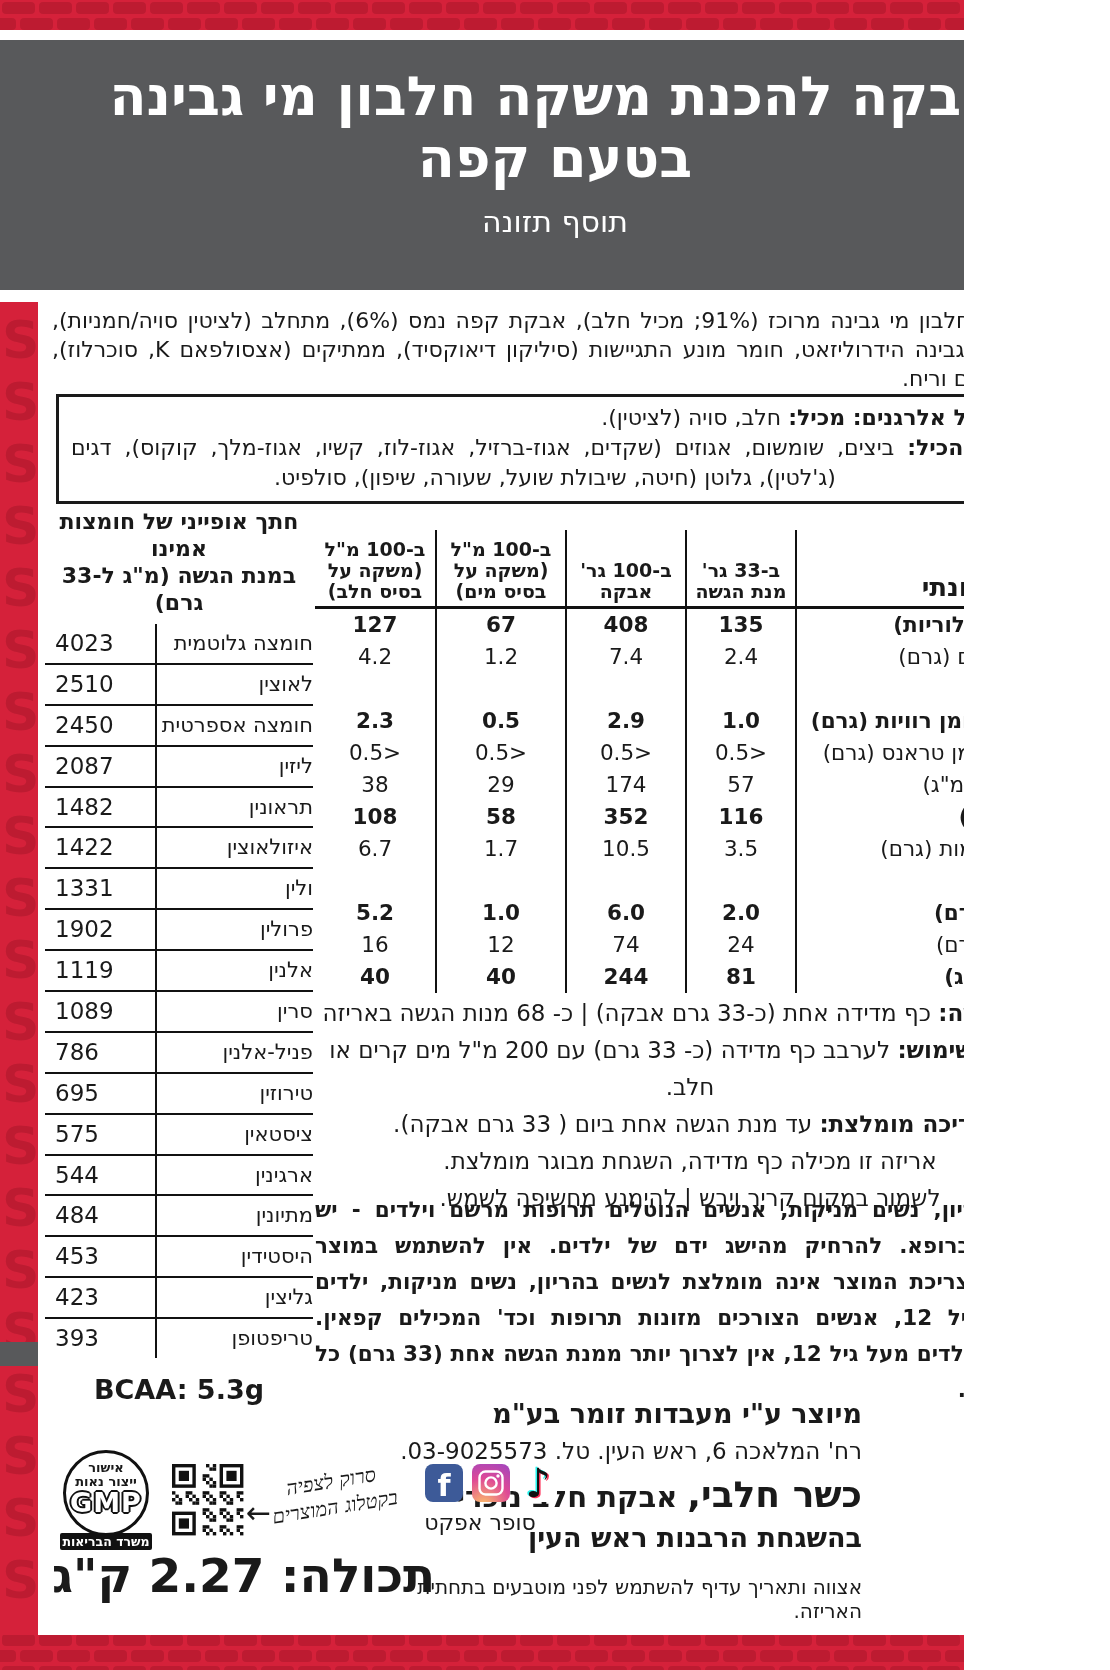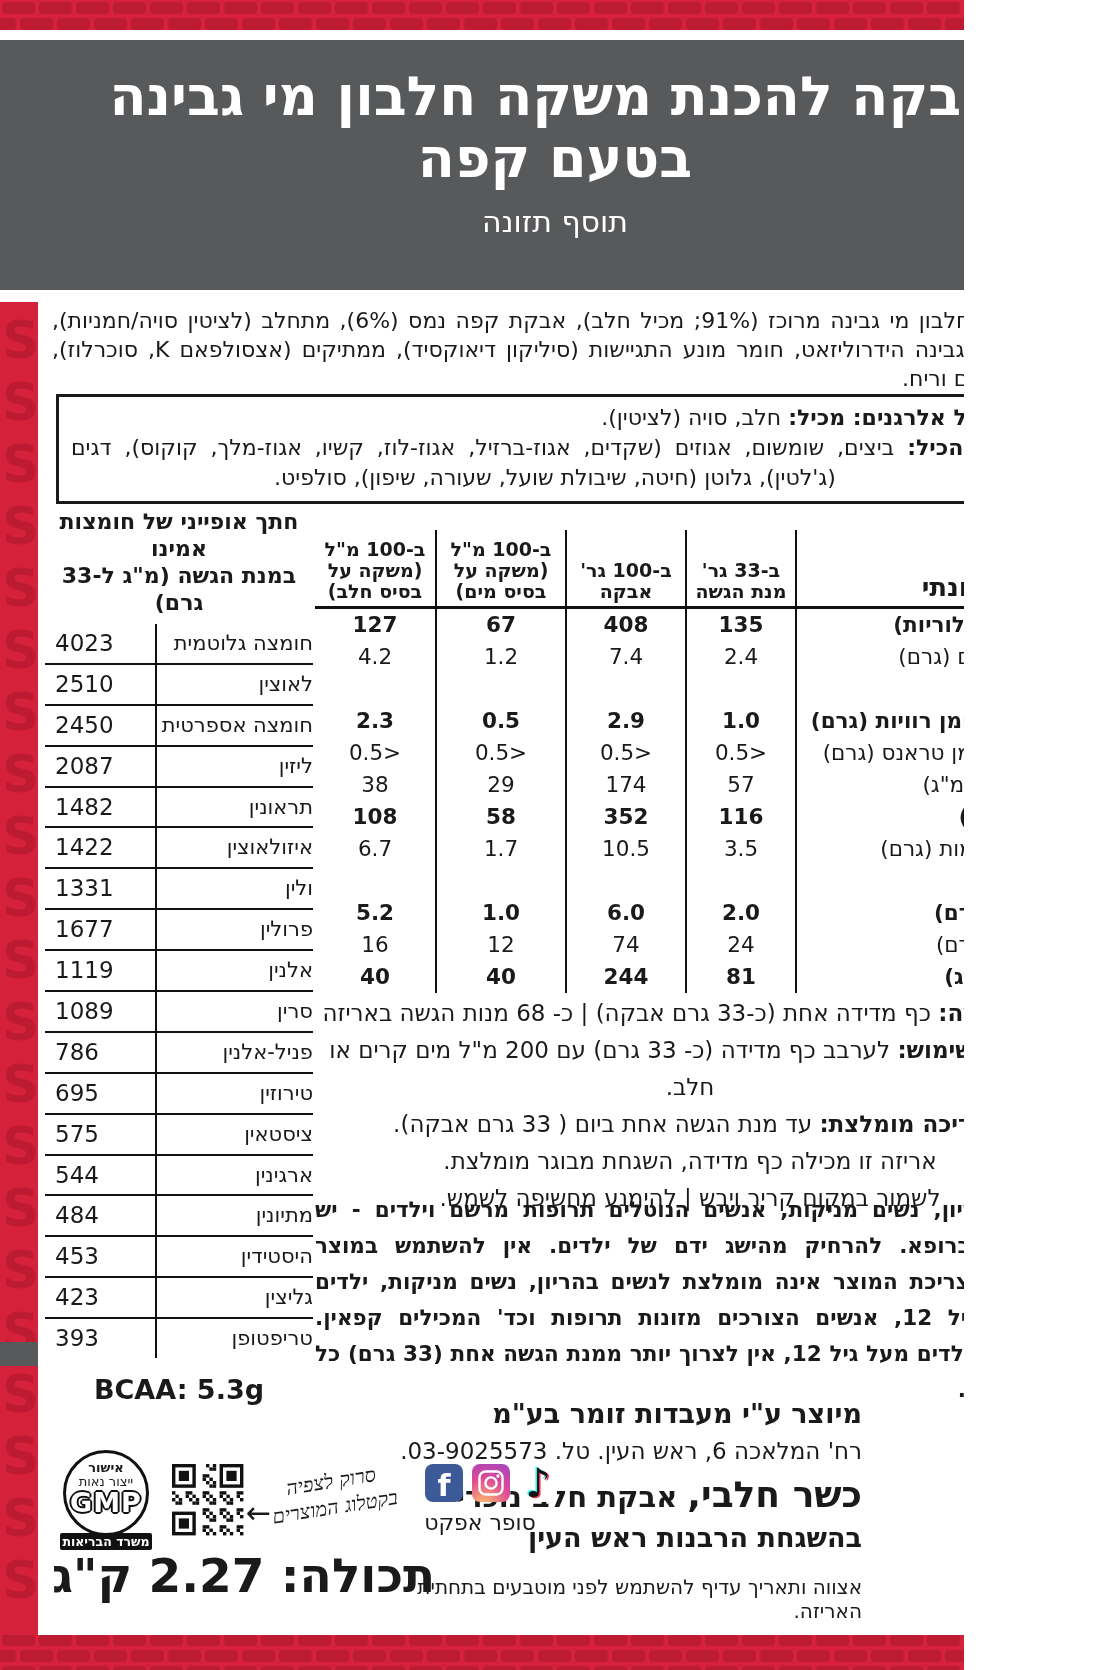--- a/index.html
+++ b/index.html
@@ -66,21 +66,21 @@
   .kbig{font-size:36px;} .krest{font-size:29px;}
   .k2{left:400px;right:102px;top:1522px;text-align:right;direction:rtl;font-weight:bold;font-size:27px;}
   .knote{left:400px;right:102px;top:1575px;text-align:right;direction:rtl;font-size:20px;}
 
   
   .gmp{left:58px;top:1450px;width:96px;height:100px;}
   .gmp-circle{width:86px;height:86px;margin:0 auto;border:3px solid #111;border-radius:50%;
               background:#fff;display:flex;flex-direction:column;align-items:center;justify-content:center;
               box-sizing:border-box;padding-bottom:8px;}
   .gmp-t1{font-size:13px;font-weight:bold;line-height:14px;}
-  .gmp-t2{font-size:13px;font-weight:normal;line-height:14px;}
+  .gmp-t2{font-size:13px;font-weight:bold;line-height:14px;}
   .gmp-big{font-size:27px;font-weight:bold;line-height:28px;letter-spacing:1px;color:#fff;
            text-shadow:-2px 0 #111,2px 0 #111,0 -2px #111,0 2px #111,-1px -1px #111,1px 1px #111,-1px 1px #111,1px -1px #111;}
   .gmp-banner{position:absolute;bottom:0;left:2px;right:2px;background:#111;color:#fff;
               font-size:12.5px;font-weight:bold;text-align:center;border-radius:2px;padding:1px 0;direction:rtl;}
   .qr{left:170px;top:1462px;width:78px;height:78px;}
   .qr-caption{left:258px;top:1468px;width:150px;direction:rtl;text-align:center;
               font-family:"DejaVu Serif",serif;font-style:italic;font-size:20px;line-height:26px;
               transform:rotate(-9deg);}
   .qr-arrow{left:246px;top:1498px;font-size:30px;line-height:30px;}
   .social{left:425px;top:1464px;display:flex;gap:9px;}
@@ -176,21 +176,21 @@
         <div class="arow">
           <div class="aname">איזולאוצין</div>
           <div class="aval">1422</div>
         </div>
         <div class="arow">
           <div class="aname">ולין</div>
           <div class="aval">1331</div>
         </div>
         <div class="arow">
           <div class="aname">פרולין</div>
-          <div class="aval">1677</div>
+          <div class="aval">1902</div>
         </div>
         <div class="arow">
           <div class="aname">אלנין</div>
           <div class="aval">1119</div>
         </div>
         <div class="arow">
           <div class="aname">סרין</div>
           <div class="aval">1089</div>
         </div>
         <div class="arow">

